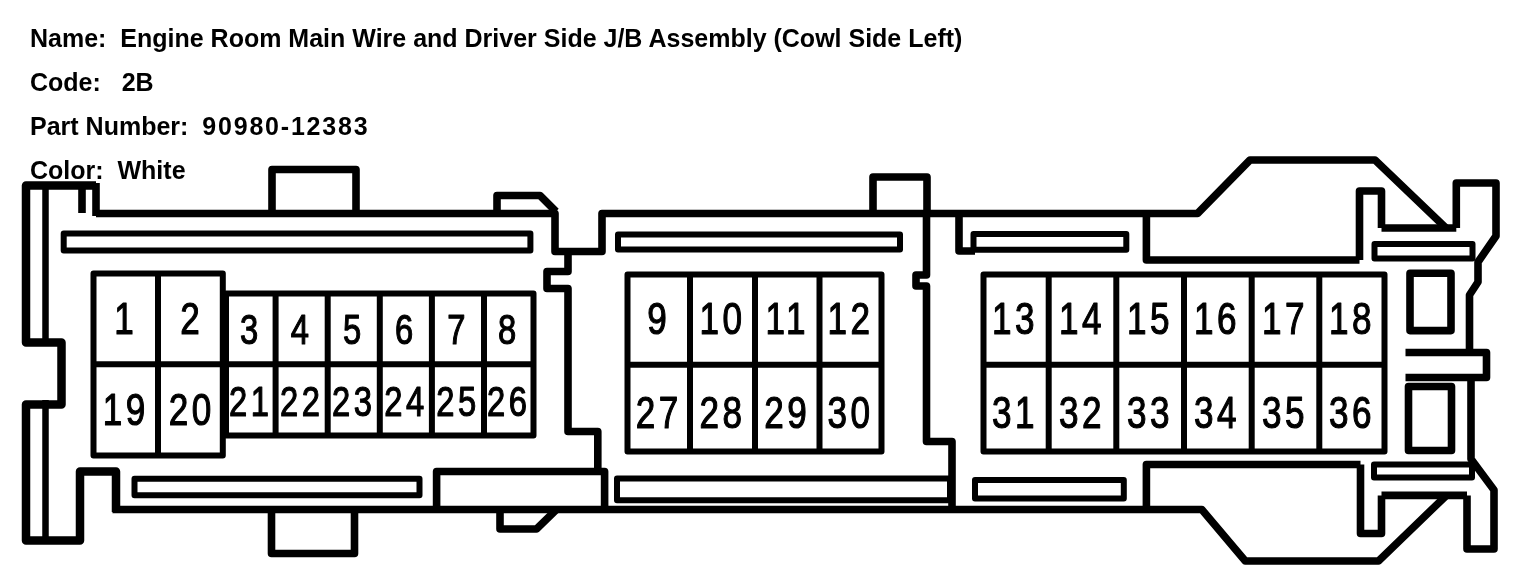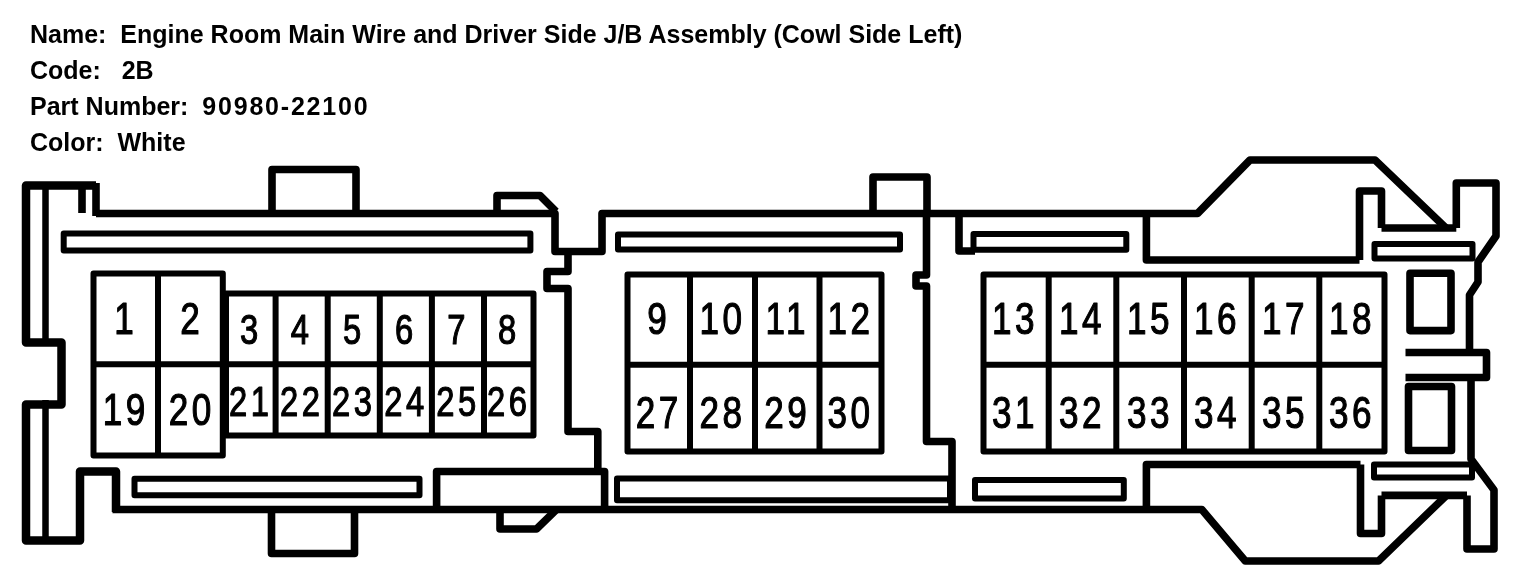--- a/index.html
+++ b/index.html
@@ -1,24 +1,24 @@
 <!DOCTYPE html>
 <html><head>
 <meta charset="utf-8">
 <style>
   html,body{margin:0;padding:0;background:#fff;width:1536px;height:578px;overflow:hidden;}
   .txt{position:absolute;left:30px;top:16px;font-family:"Liberation Sans",sans-serif;
-       font-weight:bold;font-size:25px;line-height:36px;color:#000;white-space:pre;}
+       font-weight:bold;font-size:25px;line-height:44px;color:#000;white-space:pre;}
 </style>
 </head>
 <body>
 
 <div class="txt">Name:  Engine Room Main Wire and Driver Side J/B Assembly (Cowl Side Left)
 Code:   2B
-Part Number:  <span style="letter-spacing:1.8px">90980-22100</span>
+Part Number:  <span style="letter-spacing:1.8px">90980-12383</span>
 Color:  White</div>
 
 <svg width="1536" height="578" viewBox="0 0 1536 578" style="position:absolute;left:0;top:0" fill="none" stroke="#000" stroke-width="7.6" stroke-linejoin="round" font-family="Liberation Sans, sans-serif">
 <g id="outline">
 
 <path d="M 96,185.5 H 26 V 342.6 H 61.5 V 404.4 H 26 V 540.5 H 80 V 471.5 H 116 V 512" stroke-width="8.5"></path>
 
 <path d="M 45.5,186 V 346 M 45.5,400 V 540" stroke-width="6.5"></path>
 
 <path d="M 82,188 V 213"></path>

